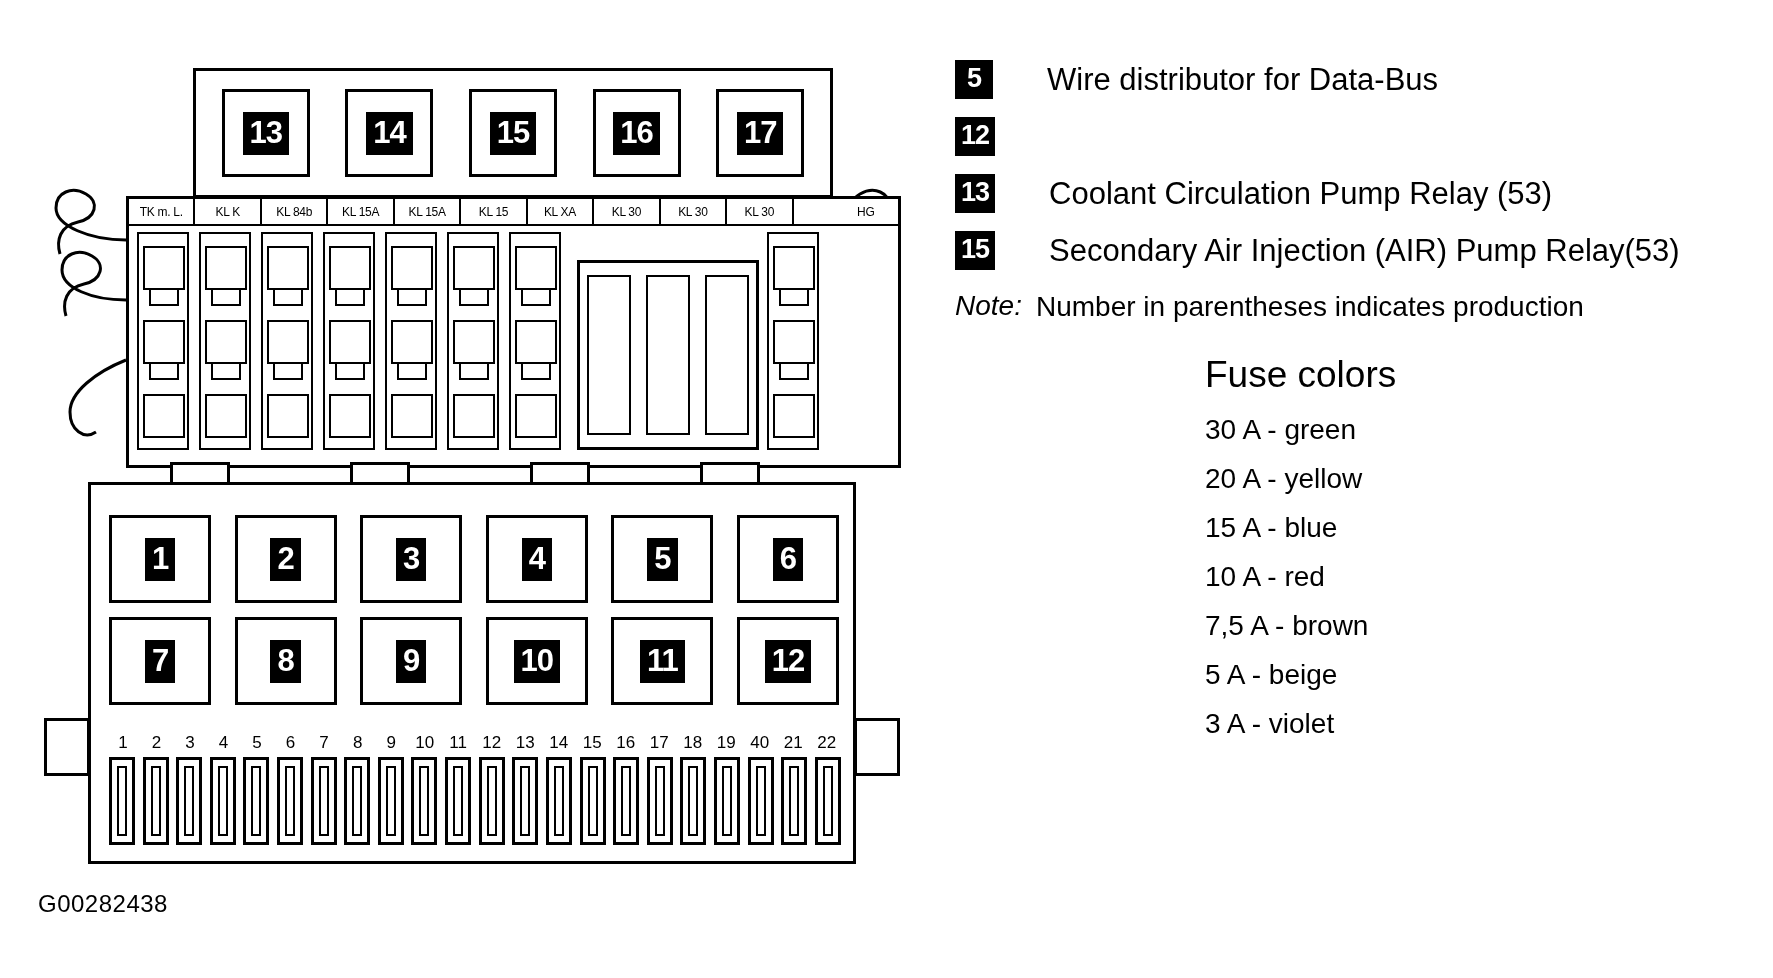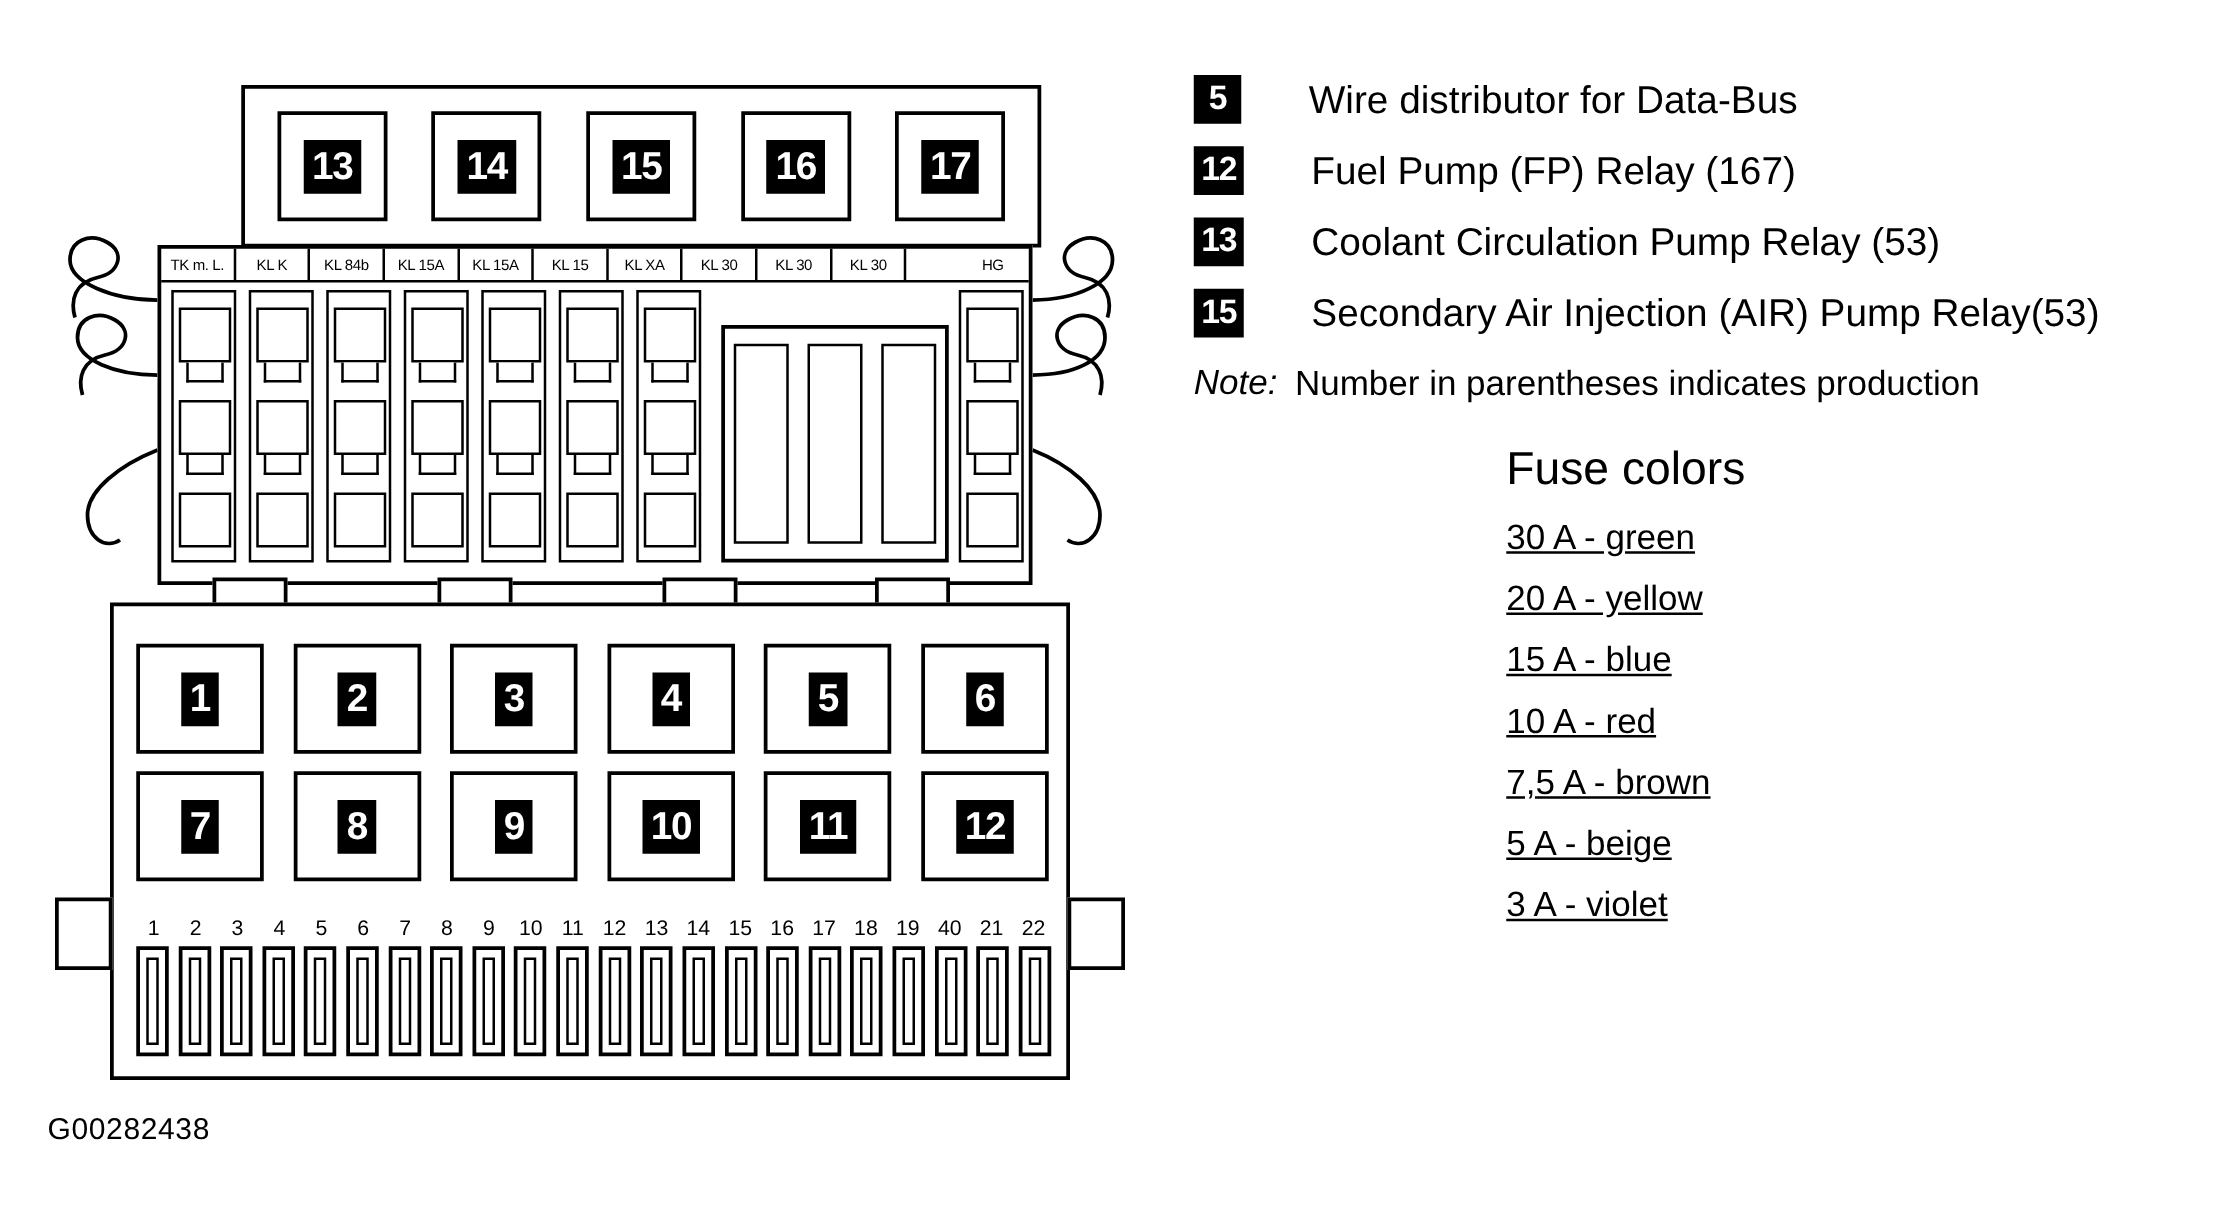--- a/index.html
+++ b/index.html
@@ -65,21 +65,21 @@
     padding: 5px 7px 7px 7px;
     letter-spacing: -1px;
     font-family: "Liberation Sans", sans-serif;
   }
 
   
   .mid-block {
     position: absolute;
     left: 126px;
     top: 196px;
-    width: 700px;
+    width: 775px;
     height: 272px;
     border: 3px solid #000;
     background: #fff;
     box-sizing: border-box;
   }
   .mid-header {
     position: absolute;
     left: 0; top: 0;
     width: 100%;
     height: 27px;
@@ -293,21 +293,20 @@
   .note-body { line-height: 1.22; }
 
   .fuse-colors-title {
     margin-top: 30px;
     margin-left: 250px;
     font-size: 37px;
   }
   .fuse-colors {
     margin-top: 18px;
     margin-left: 250px;
-    text-decoration: underline;
   }
   .fuse-colors div {
     font-size: 28px;
     margin-bottom: 17px;
     white-space: nowrap;
   }
 </style>
 </head>
 <body>
 
@@ -532,21 +531,20 @@
 
 <div id="legend">
 
   <div class="legend-row">
     <span class="legend-badge">5</span>
     <span class="legend-text">Wire distributor for Data-Bus</span>
   </div>
 
   <div class="legend-row">
     <span class="legend-badge">12</span>
-    <span class="legend-text">Fuel Pump (FP) Relay (167)</span>
   </div>
 
   <div class="legend-row">
     <span class="legend-badge">13</span>
     <span class="legend-text">Coolant Circulation Pump Relay (53)</span>
   </div>
 
   <div class="legend-row">
     <span class="legend-badge">15</span>
     <span class="legend-text">Secondary Air Injection (AIR) Pump Relay(53)</span>

